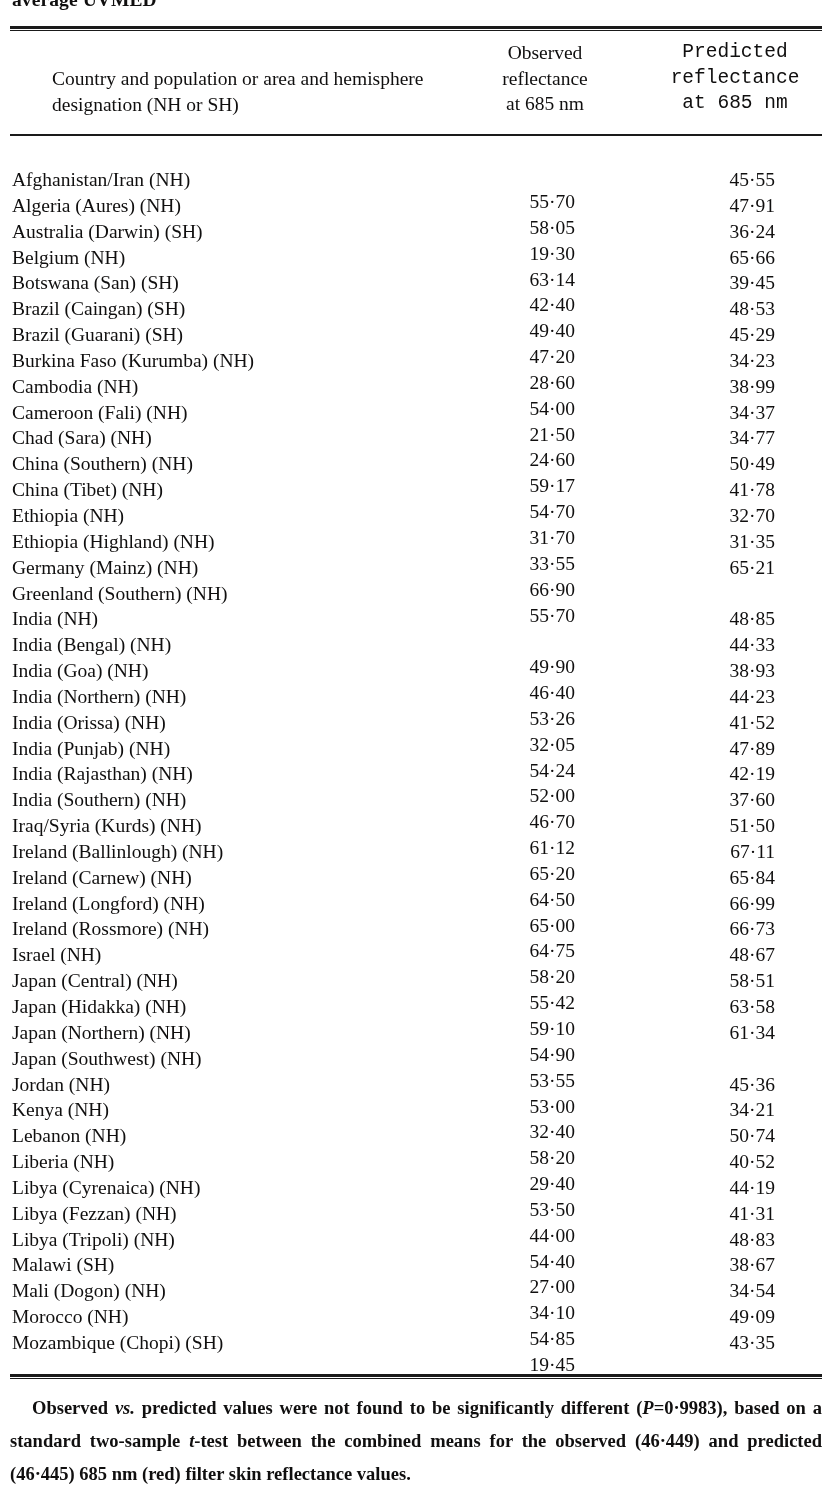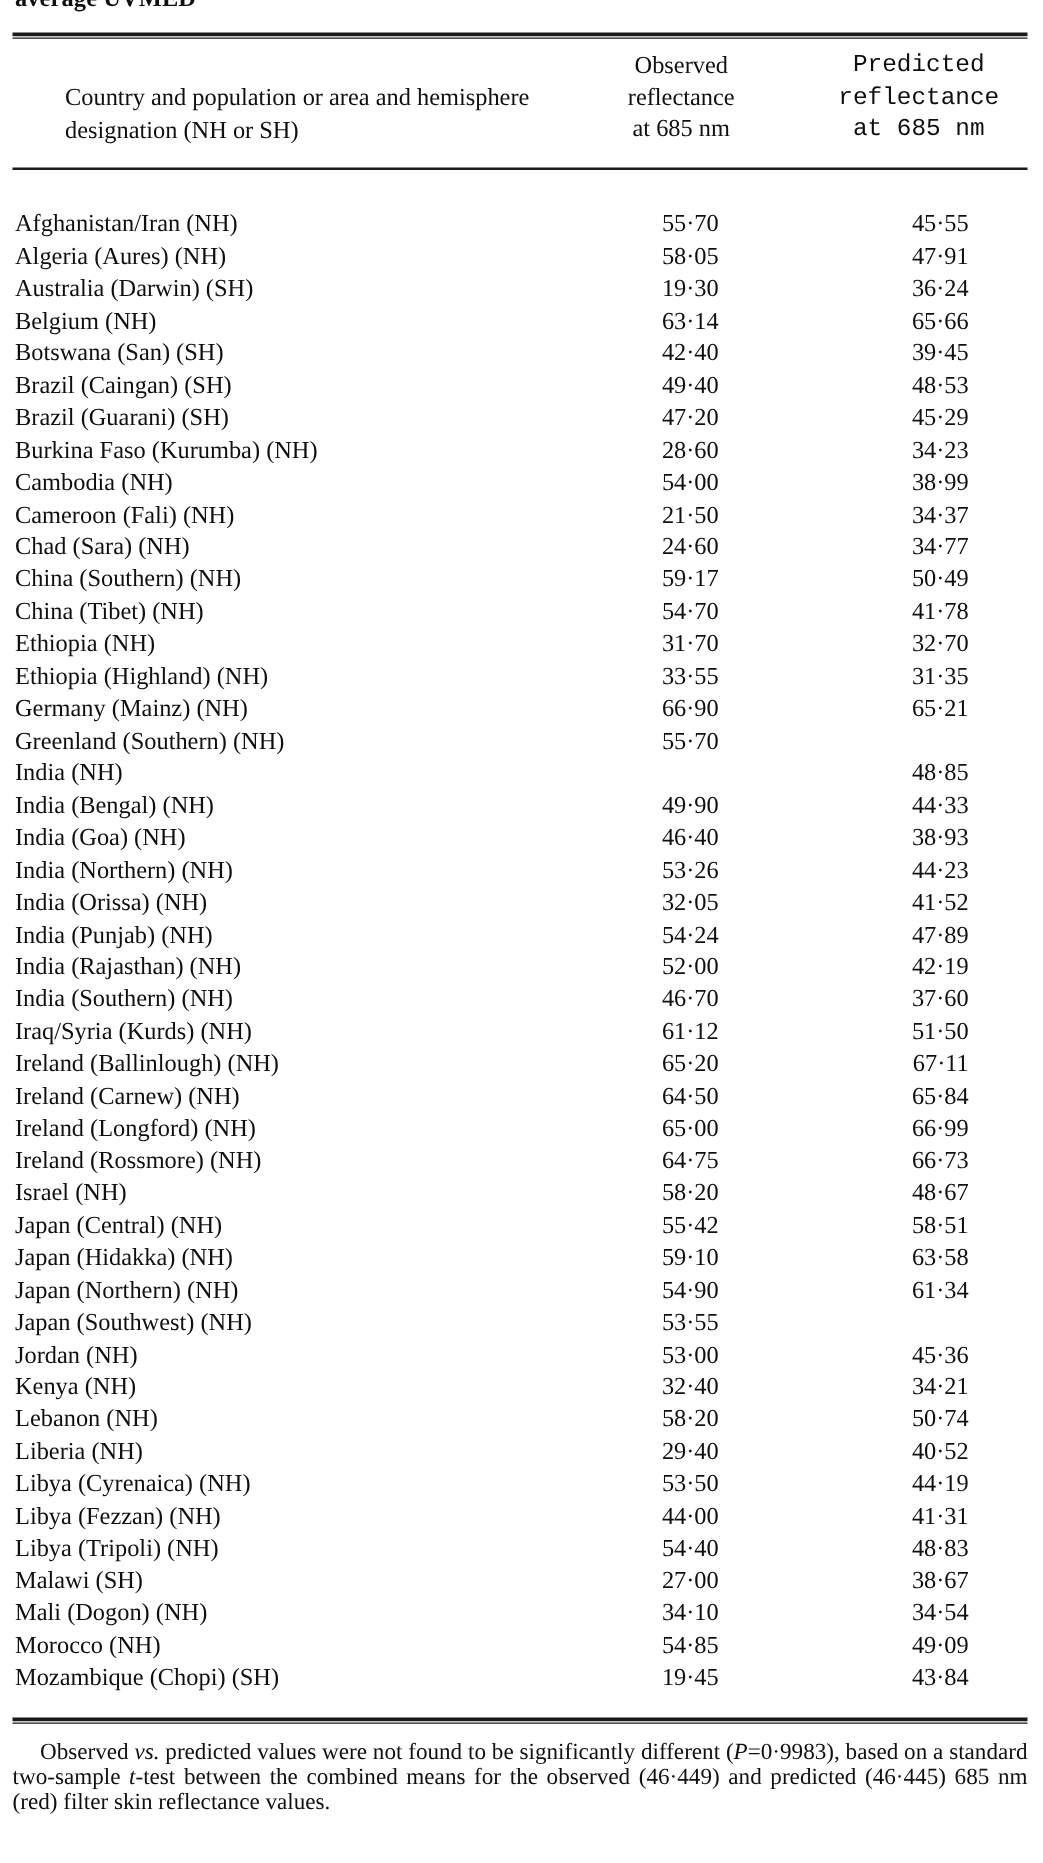--- a/index.html
+++ b/index.html
@@ -109,35 +109,36 @@
     font-size: 19.5px;
     line-height: 25px;
   }
   .cell-num {
     position: absolute;
     top: 0;
     text-align: right;
     font-size: 19.5px;
     line-height: 25px;
   }
-  .cell-obs  { left: 375px; width: 200px; }
+  .cell-obs  { left: 375px; width: 200px; margin-top: 22px; }
   .cell-pred { left: 575px; width: 200px; }
 
   
   .footnote {
     position: absolute;
     left: 10px;
     top: 1392px;
     width: 812px;
     font-size: 18.5px;
-    line-height: 20px;
+    line-height: 33px;
     text-align: justify;
     text-justify: inter-word;
     text-indent: 22px;
     hyphens: none;
+    font-weight: bold;
   }
   .footnote i { font-style: italic; }
 </style>
 </head>
 <body>
 
 <div class="page">
 
   <div class="caption-clip">
     <div class="caption-text">average UVMED</div>
@@ -383,21 +384,21 @@
         <span class="cell-num cell-pred">34·54</span>
       </div>
       <div class="row">
         <span class="cell-name">Morocco (NH)</span>
         <span class="cell-num cell-obs">54·85</span>
         <span class="cell-num cell-pred">49·09</span>
       </div>
       <div class="row">
         <span class="cell-name">Mozambique (Chopi) (SH)</span>
         <span class="cell-num cell-obs">19·45</span>
-        <span class="cell-num cell-pred">43·84</span>
+        <span class="cell-num cell-pred">43·35</span>
       </div>
     </div>
 
   <div class="rule rule-double" id="rule-bottom"></div>
 
   <div class="footnote" id="footnote"><span>Observed </span><i>vs.</i><span> predicted values were not found to be significantly different (</span><i>P</i><span>=0·9983), based on a standard two-sample </span><i>t</i><span>-test between the combined means for the observed (46·449) and predicted (46·445) 685 nm (red) filter skin reflectance values.</span></div>
 
 </div>
 
 </body></html>

